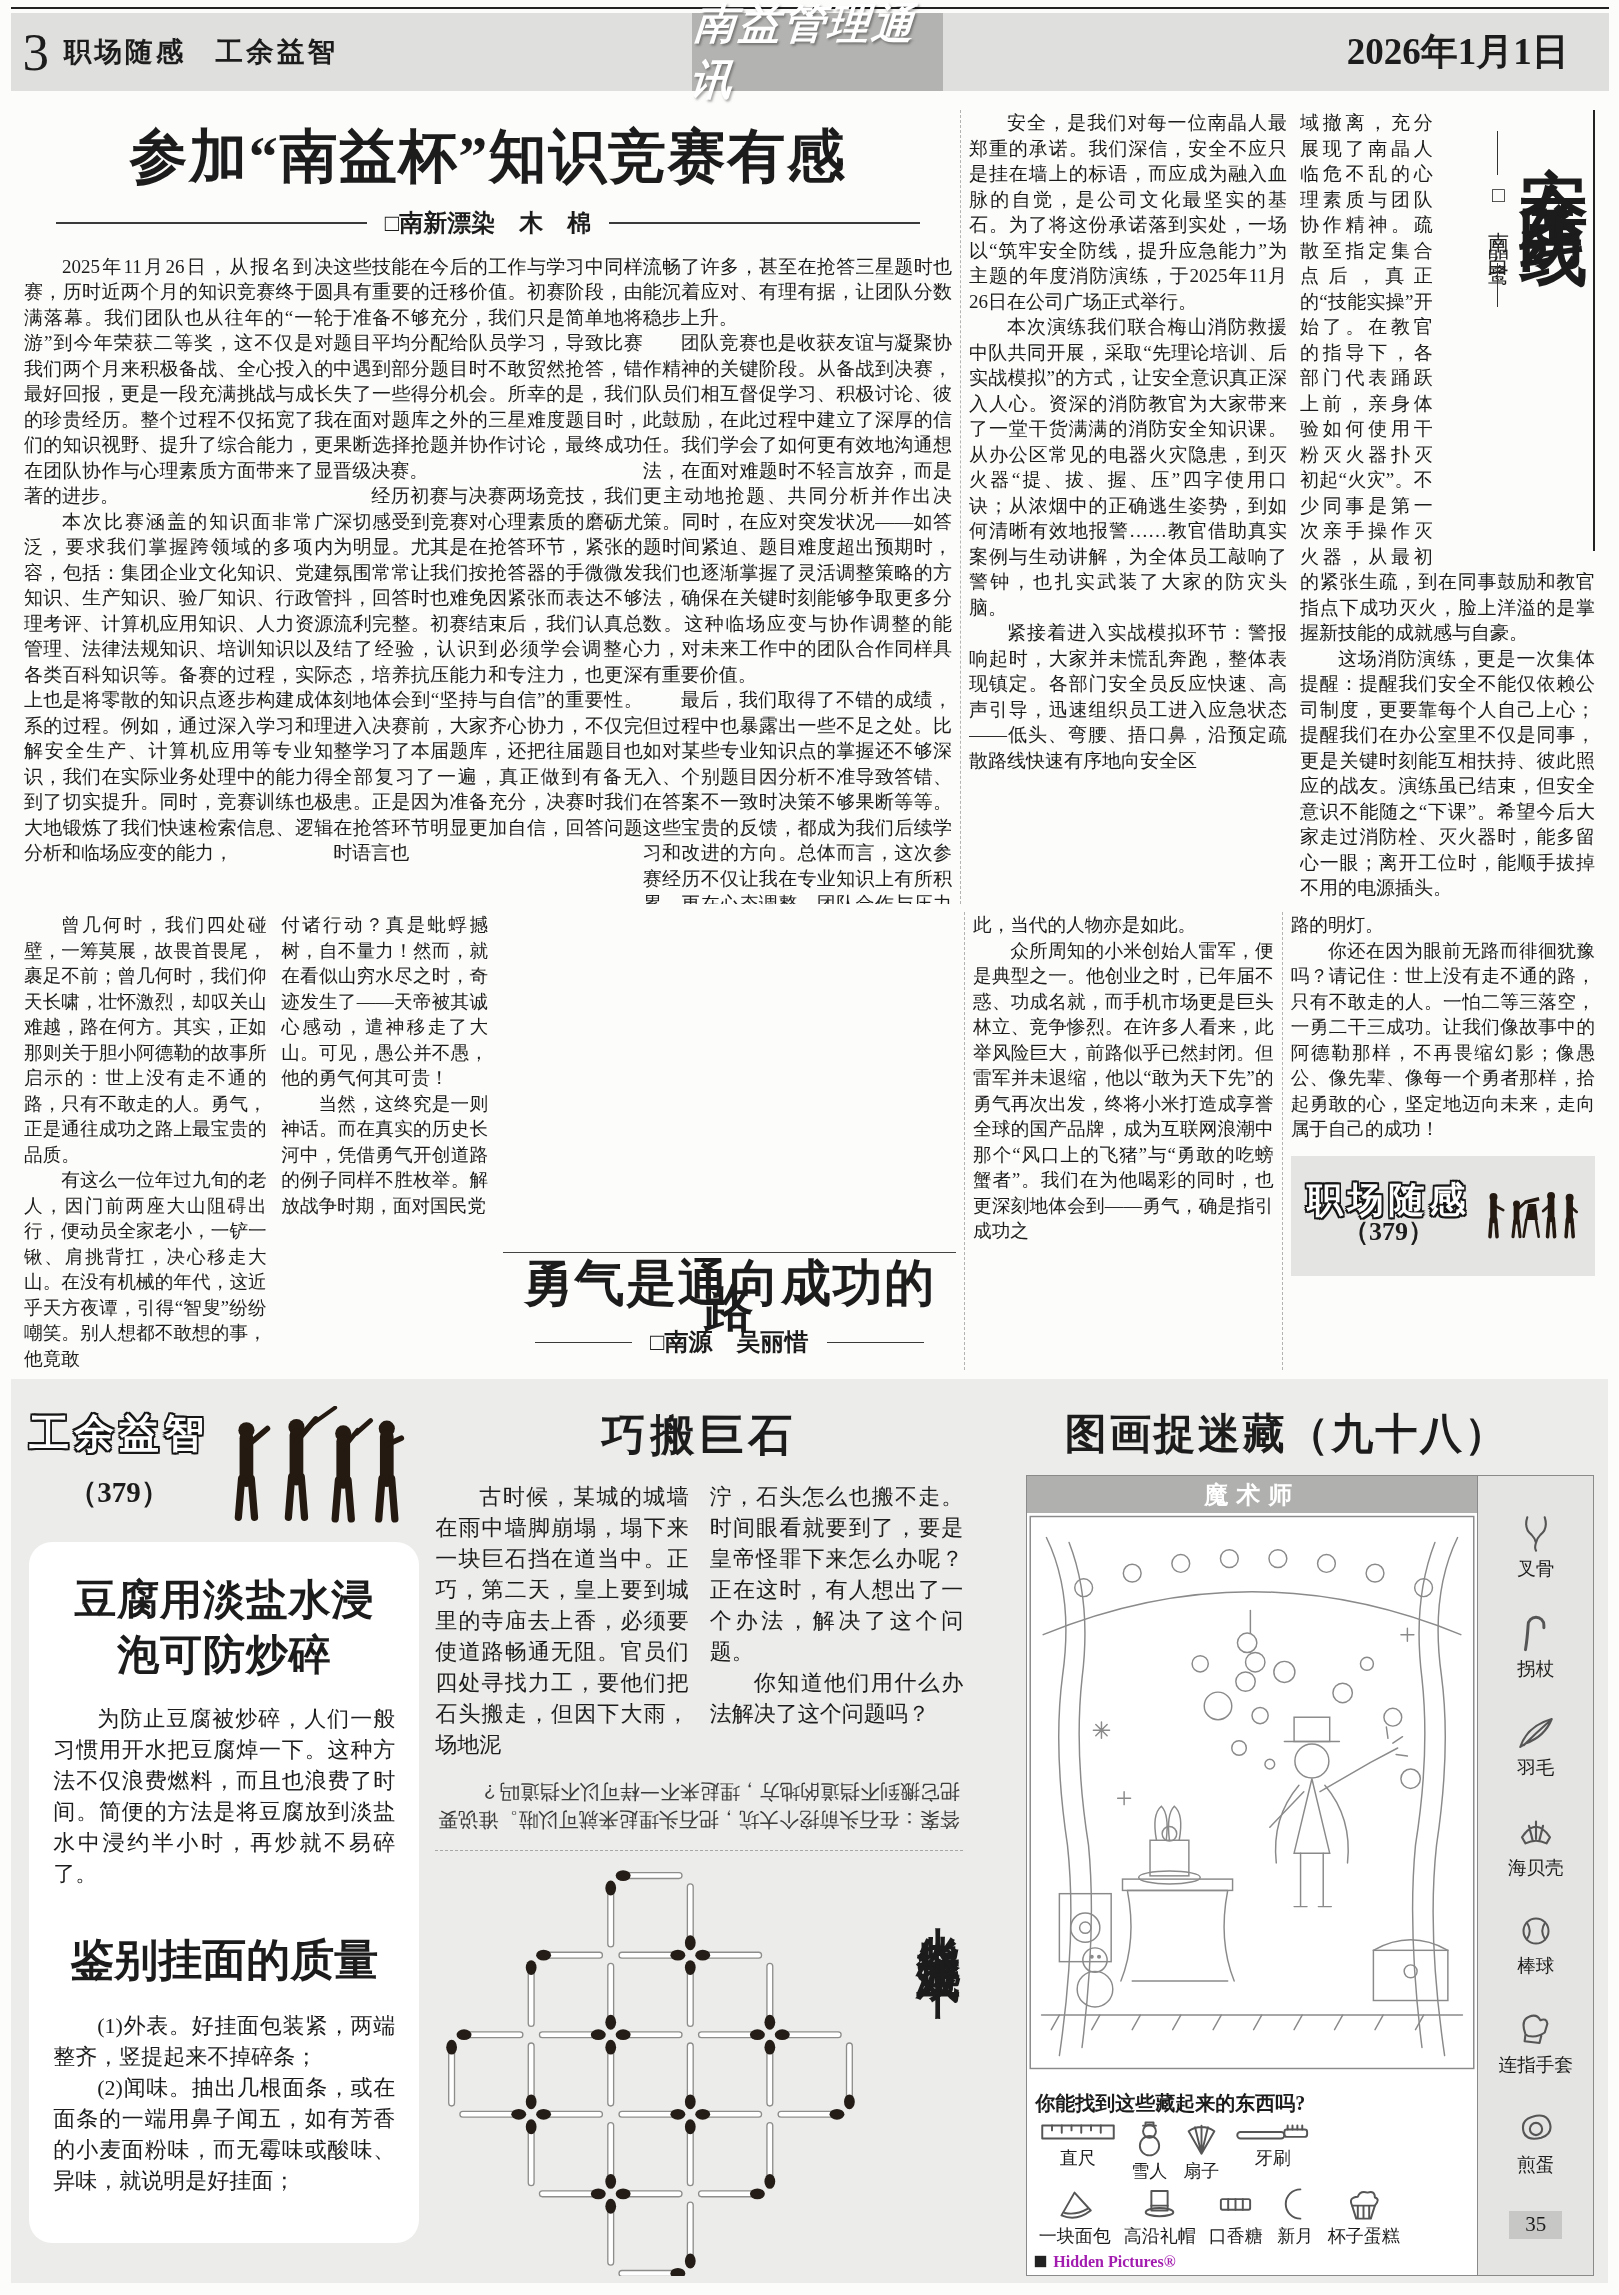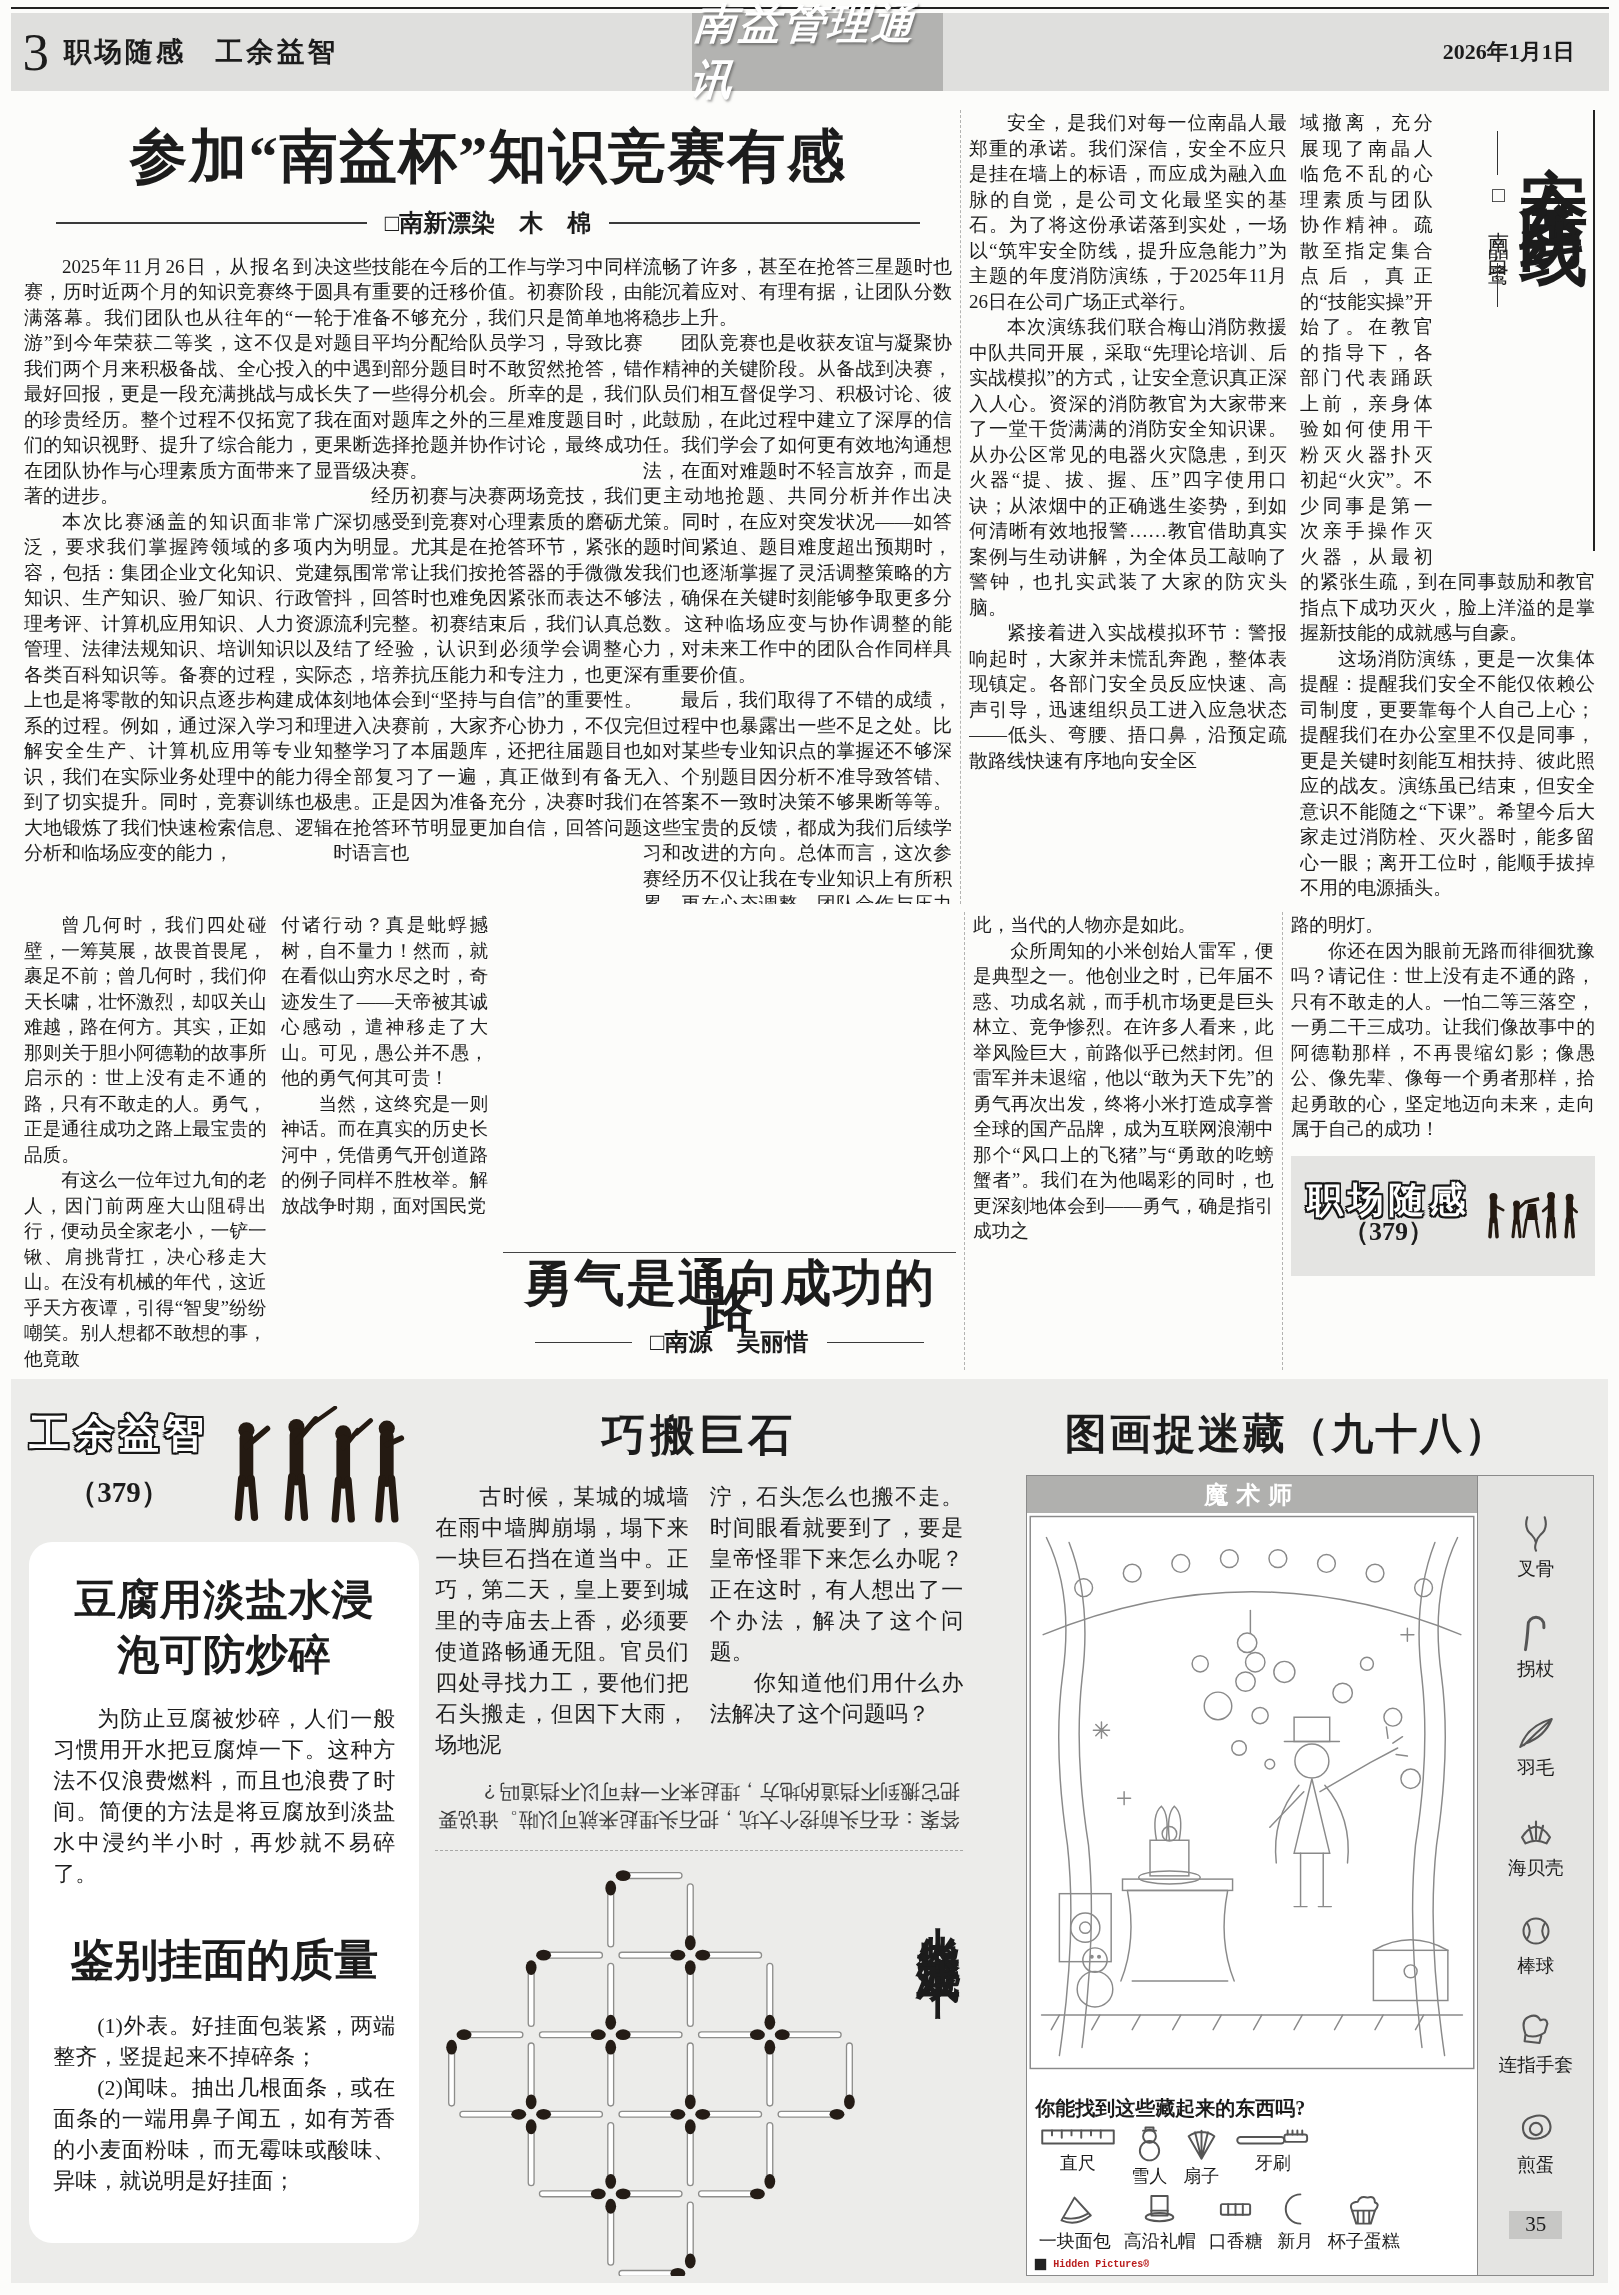--- a/index.html
+++ b/index.html
@@ -9,21 +9,21 @@
   
   #header{position:absolute;top:13px;left:11.3px;right:11.3px;height:78px;background:#dfdfdd;
           display:flex;align-items:center;}
   .pageno{font-size:53px;margin:0 14.6px 0 11.3px;line-height:1;}
   .sections{font-size:27.5px;font-weight:bold;letter-spacing:3.2px;display:flex;gap:29px;
             font-family:"Liberation Sans","DejaVu Sans",sans-serif;}
   .masthead{position:absolute;left:681px;width:251px;top:0;height:78px;background:#b3b3b1;
             display:flex;align-items:center;justify-content:center;}
   .masthead span{font-size:42px;font-weight:bold;font-style:italic;color:#fff;letter-spacing:2.4px;
             text-shadow:1.6px 1.6px 2.4px rgba(0,0,0,.35);transform:skewX(-4deg);}
-  .dateline{position:absolute;right:34px;font-size:22px;font-weight:bold;}
+  .dateline{position:absolute;right:40px;font-size:37px;font-weight:bold;}
   
   p{margin:0;text-align:justify;}
   .ind{text-indent:2em;}
   .col{overflow:hidden;}
   .vdash{border-left:1.6px dashed #b3b3b1;margin:0 8px;}
   .byline-row{display:flex;align-items:center;gap:18px;margin:8px 32px 14.6px;}
   .byline-row .rule{flex:1;height:1.6px;background:#3a3a3a;}
   .byline-row .byl{font-size:24px;font-weight:bold;white-space:nowrap;}
   
   #topsec{position:absolute;top:110px;left:24px;width:1571px;height:794px;display:flex;}
@@ -86,22 +86,22 @@
   #hp-panel{margin-left:47px;background:#fff;border:1.6px solid #8a8a8a;height:799px;display:flex;}
   .hp-main{flex:1;display:flex;flex-direction:column;min-width:0;}
   .hp-header{height:37px;background:#b0b0ae;color:#fff;font-size:24px;font-weight:bold;
              display:flex;align-items:center;justify-content:center;letter-spacing:8px;
              font-family:"Liberation Sans","DejaVu Sans",sans-serif;}
   .hp-scene{flex:1;overflow:hidden;}
   .hp-question{font-size:20px;font-weight:bold;padding:1.6px 8px 3.2px;}
   .hp-items{display:flex;flex-wrap:wrap;padding:0 4.9px 3.2px;row-gap:4.9px;}
   .hp-item{display:flex;flex-direction:column;align-items:center;margin:0 6.5px;}
   .hp-item .lbl{font-size:18px;margin-top:1.6px;white-space:nowrap;}
-  .hp-brand{display:flex;align-items:center;gap:6.5px;font-size:10px;color:#b91c1c;padding:1.6px 6.5px 4.9px;
-            font-family:Liberation Mono, monospace;font-weight:bold;}
+  .hp-brand{display:flex;align-items:center;gap:6.5px;font-size:16px;color:#a21caf;padding:1.6px 6.5px 4.9px;
+            font-family:Liberation Serif, serif;font-weight:bold;}
   .hp-side{width:115px;background:#e4e4e2;border-left:1.6px solid #8a8a8a;display:flex;
            flex-direction:column;align-items:center;justify-content:space-evenly;padding:6.5px 0;}
   .hp-sideitem{display:flex;flex-direction:column;align-items:center;}
   .hp-sideitem .lbl{font-size:18.6px;margin-top:1.6px;white-space:nowrap;}
   .hp-pageno{background:#c7c7c5;font-size:21px;padding:1.6px 16px;margin-top:3.2px;}
   svg.icon{stroke:#555;fill:none;stroke-width:2.4;stroke-linecap:round;stroke-linejoin:round;}
 </style>
 </head>
 <body>
 

